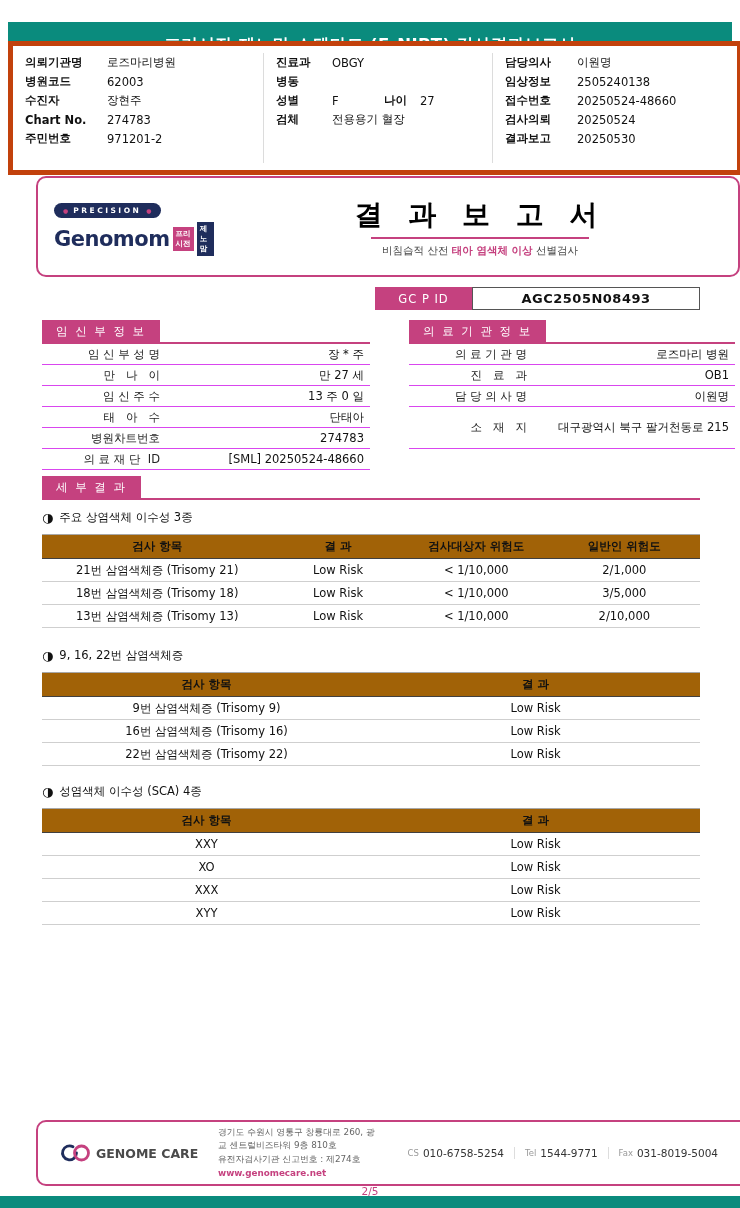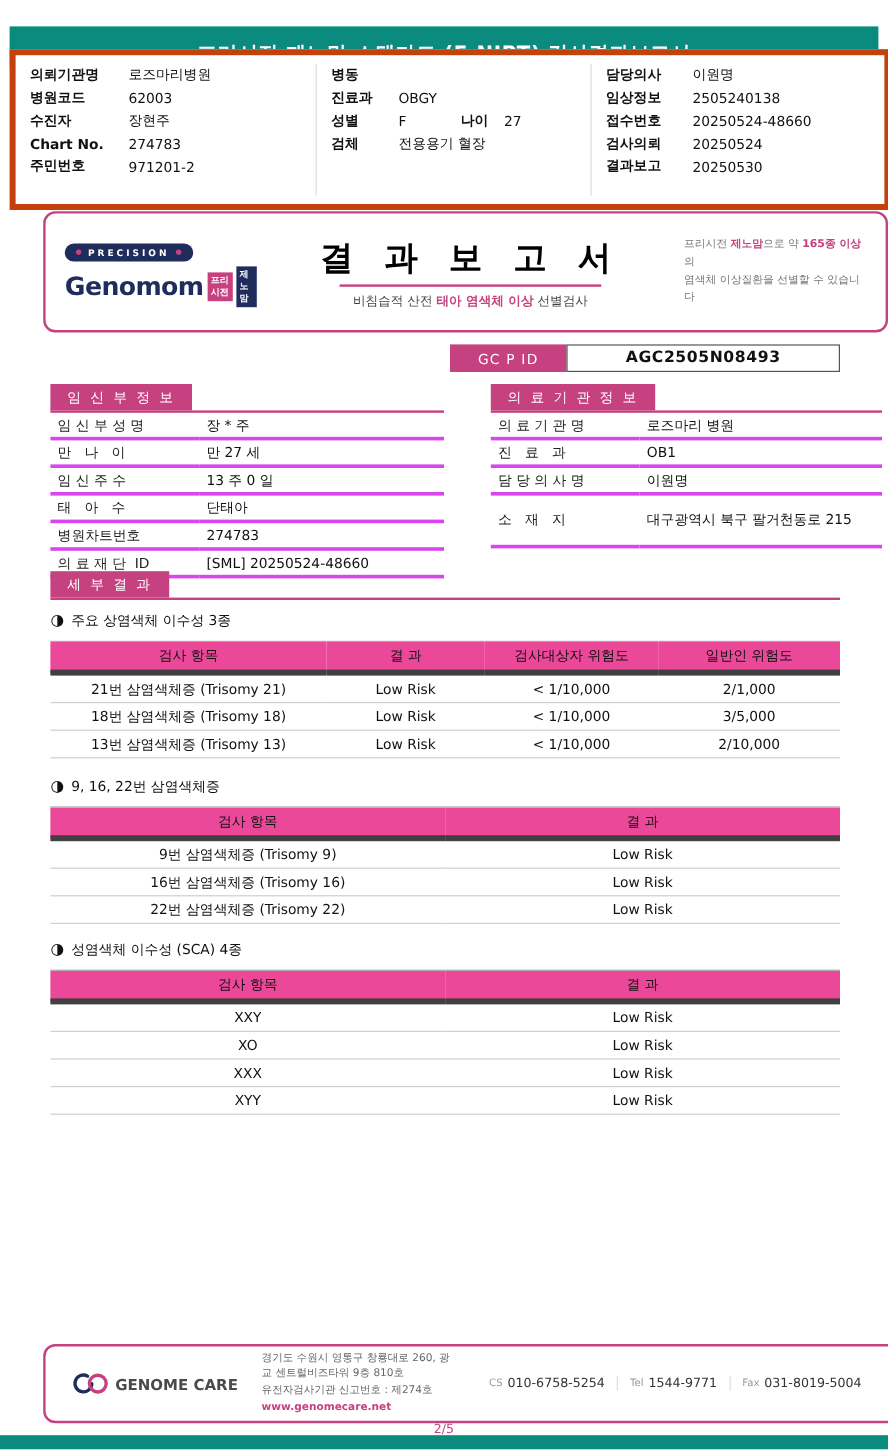--- a/index.html
+++ b/index.html
@@ -54,34 +54,34 @@
                font-size:13px;font-weight:700;letter-spacing:.5px;}
 
   
   .sec{position:absolute;}
   .sec-maternal{left:42px;top:320px;width:328px;}
   .sec-clinic{left:374px;top:320px;width:326px;margin-left:35px;}
   .sec-head{border-bottom:2px solid var(--magenta);}
   .sec-tag{display:inline-block;background:var(--magenta);color:#fff;font-size:11.5px;
            font-weight:400;letter-spacing:2px;padding:4px 14px 3px;}
   .info-table{width:100%;border-collapse:collapse;font-size:11.5px;}
-  .info-table td{border-bottom:3px solid #d946ef;height:20px;padding:0 6px;vertical-align:middle;}
+  .info-table td{border-bottom:1px solid #d946ef;height:20px;padding:0 6px;vertical-align:middle;text-align:right;}
   td.ilbl{width:112px;white-space:pre;color:#222;}
   tr.tall td{height:41px;}
 
   
   .detail-head{left:42px;top:476px;width:658px;}
   .cap{position:absolute;left:42px;font-size:11.5px;color:#111;display:flex;align-items:center;gap:6px;}
   .cap .bullet{font-size:13px;line-height:1;}
   .cap1{top:510px;} .cap2{top:648px;} .cap3{top:784px;}
   .rt{position:absolute;left:42px;width:658px;border-collapse:collapse;font-size:11.5px;
       text-align:center;table-layout:fixed;}
   .t1{top:534px;} .t2{top:672px;} .t3{top:808px;}
-  .rt thead td{background:#ec4899;font-weight:400;height:21px;border-top:1px solid #a8a8a8;
-               border-bottom:5px solid #404040;}
+  .rt thead td{background:#a16207;font-weight:700;height:21px;border-top:1px solid #a8a8a8;
+               border-bottom:1px solid #404040;}
   .rt tbody td{height:20px;border-bottom:1px solid #cfcfcf;background:#fff;}
 
   
   .footer-box{position:absolute;left:36px;top:1120px;width:668px;height:62px;
               border:2px solid var(--magenta);border-radius:10px;display:flex;
               align-items:center;padding:0 22px;gap:18px;background:#fff;}
   .fc-logo{display:flex;align-items:center;gap:6px;width:140px;}
   .fc-name{font-size:12.5px;font-weight:700;color:#4a4a4a;white-space:nowrap;}
   .fc-addr{flex:1;font-size:8.8px;color:#666;line-height:1.55;}
   .fc-addr .web{color:var(--magenta);font-weight:700;}
@@ -118,26 +118,26 @@
       <span class="lbl">Chart No.</span>
       <span class="val">274783</span>
     </div>
     <div class="p-row">
       <span class="lbl">주민번호</span>
       <span class="val">971201-2</span>
     </div>
   </div>
   <div class="p-col p-col2">
     <div class="p-row">
+      <span class="lbl">진료과</span>
+      <span class="val">OBGY</span>
+    </div>
+    <div class="p-row">
       <span class="lbl">병동</span>
       <span class="val"></span>
-    </div>
-    <div class="p-row">
-      <span class="lbl">진료과</span>
-      <span class="val">OBGY</span>
     </div>
     <div class="p-row">
       <span class="lbl">성별</span>
       <span class="val val-f">F</span>
       <span class="lbl2">나이</span>
       <span class="val">27</span>
     </div>
     <div class="p-row">
       <span class="lbl">검체</span>
       <span class="val">전용용기 혈장</span>
@@ -179,24 +179,20 @@
       <span class="ltag ltag-pink">프리시전</span>
       <span class="ltag ltag-navy">제노맘</span>
     </div>
   </div>
   <div class="rh-center">
     <div class="rh-title">결 과 보 고 서</div>
     <div class="rh-line"></div>
     <div class="rh-sub">
       <span>비침습적 산전 </span><span class="hl">태아 염색체 이상</span><span> 선별검사</span>
     </div>
-  </div>
-  <div class="rh-promo">
-    <div><span>프리시전 </span><span class="hl">제노맘</span><span>으로 약 </span><span class="hl">165종 이상</span><span>의</span></div>
-    <div>염색체 이상질환을 선별할 수 있습니다</div>
   </div>
 </div>
 
 <div class="gcpid">
   <div class="gcpid-label">GC P ID</div>
   <div class="gcpid-value">AGC2505N08493</div>
 </div>
 
 <div class="sec sec-maternal">
   <div class="sec-head">

